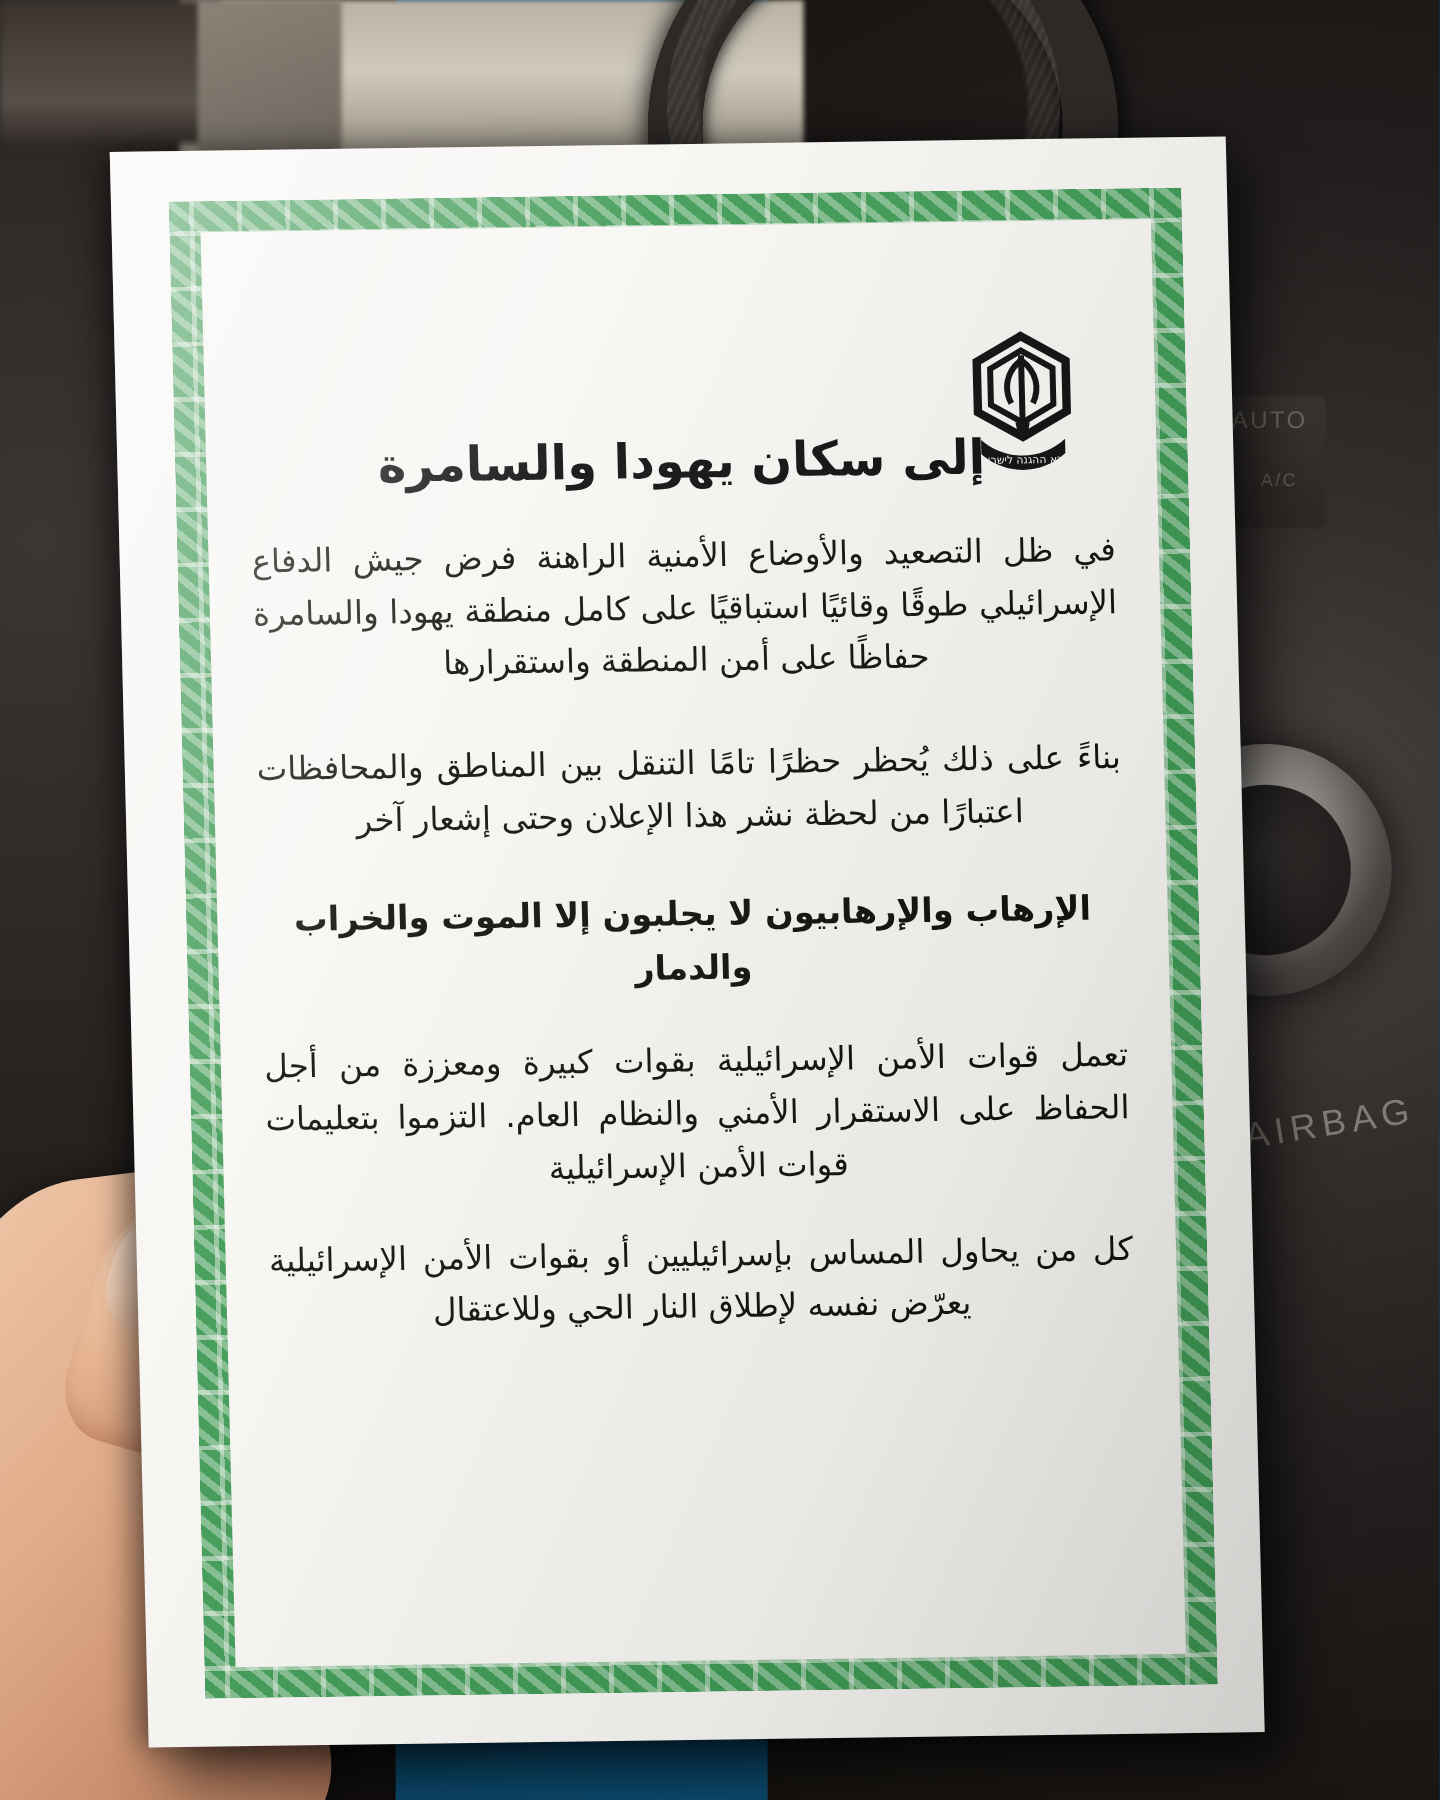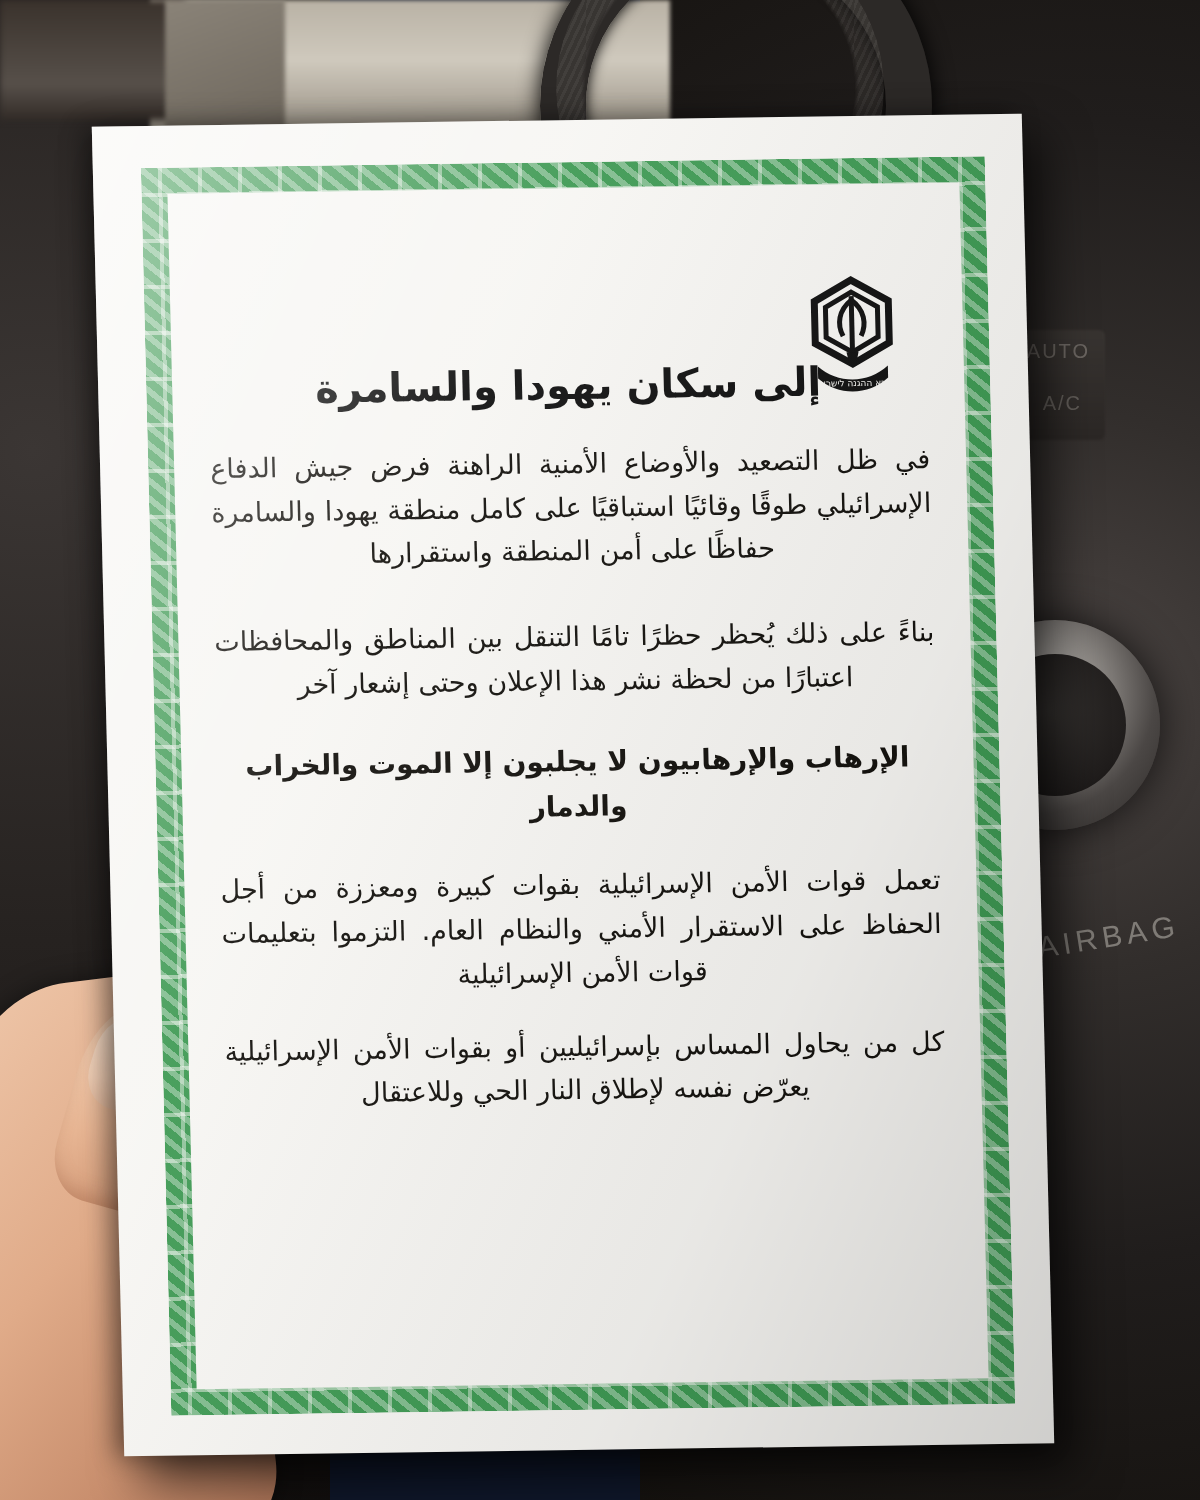--- a/index.html
+++ b/index.html
@@ -13,21 +13,21 @@
     overflow: hidden;
     font-family: "DejaVu Sans", sans-serif;
   }
 
   
   .photo {
     position: relative;
     width: 1200px;
     height: 1500px;
     overflow: hidden;
-    background: #0f172a;
+    background: #0c4a6e;
   }
 
   
   .dash-right {
     position: absolute;
     right: 0; top: 0;
     width: 560px; height: 1500px;
     background:
       radial-gradient(circle at 78% 46%, #4a4442 0%, #322e2c 30%, #201d1c 62%, #15120f 100%);
   }
@@ -118,21 +118,21 @@
     right: 110px; top: 340px;
     color: rgba(170,165,158,0.45);
     font-size: 20px;
     letter-spacing: 2px;
     font-family: "Liberation Sans", sans-serif;
   }
   .vent-label2 {
     position: absolute;
     right: 118px; top: 392px;
     color: rgba(170,165,158,0.40);
-    font-size: 20px;
+    font-size: 15px;
     letter-spacing: 2px;
     font-family: "Liberation Sans", sans-serif;
   }
 
   
   .hand {
     position: absolute;
     left: -40px; top: 980px;
     width: 290px; height: 560px;
     background: linear-gradient(140deg,#f0c9ac 0%, #e0ab89 45%, #c98f6e 75%, #a97155 100%);

